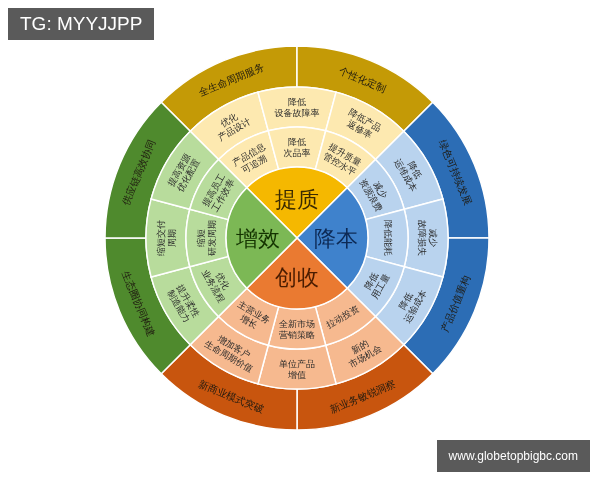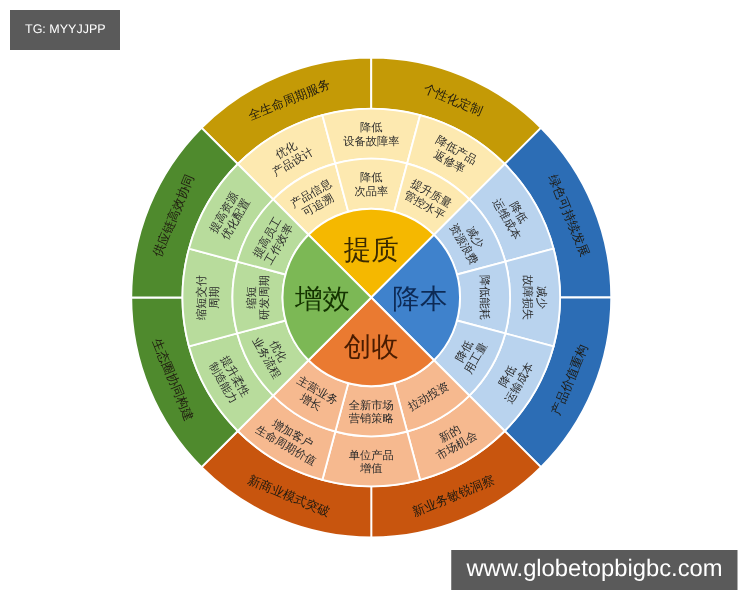--- a/index.html
+++ b/index.html
@@ -1,23 +1,23 @@
 <!DOCTYPE html>
 <html><head>
 <meta charset="utf-8">
 <style>
   html, body { margin:0; padding:0; background:#ffffff; }
   body { width:600px; height:480px; position:relative; overflow:hidden;
          font-family: "DejaVu Sans", sans-serif; }
   #wheel { position:absolute; left:0; top:0; }
   .badge { position:absolute; background:#5a5a5a; color:#ffffff;
-           font-family:"Liberation Sans", sans-serif; font-size:10px;
+           font-family:"Liberation Sans", sans-serif; font-size:19px;
            line-height:30px; padding:0 12px; }
   #tg-badge { left:8px; top:8px; height:32px; line-height:32px; }
-  #url-badge { right:10px; top:440px; height:32px; line-height:32px; font-size:19px; }
+  #url-badge { right:10px; top:440px; height:32px; line-height:32px; font-size:12px; }
   svg text { font-family:"DejaVu Sans", sans-serif; }
 </style>
 </head>
 <body>
 
 <svg id="wheel" width="600" height="480" viewBox="0 0 600 480" xmlns="http://www.w3.org/2000/svg">
     <circle cx="297" cy="238" r="193" fill="#ffffff"></circle>
     <g>
       <path d="M161.2354980121829,102.23549801218286 A192,192 0 0 1 297,46 L297,87 A151,151 0 0 0 190.2268760408313,131.2268760408313 Z" fill="#c49a06" stroke="#ffffff" stroke-width="1.5"></path>
       <path d="M297,46 A192,192 0 0 1 432.76450198781714,102.23549801218289 L403.7731239591687,131.2268760408313 A151,151 0 0 0 297,87 Z" fill="#c49a06" stroke="#ffffff" stroke-width="1.5"></path>

